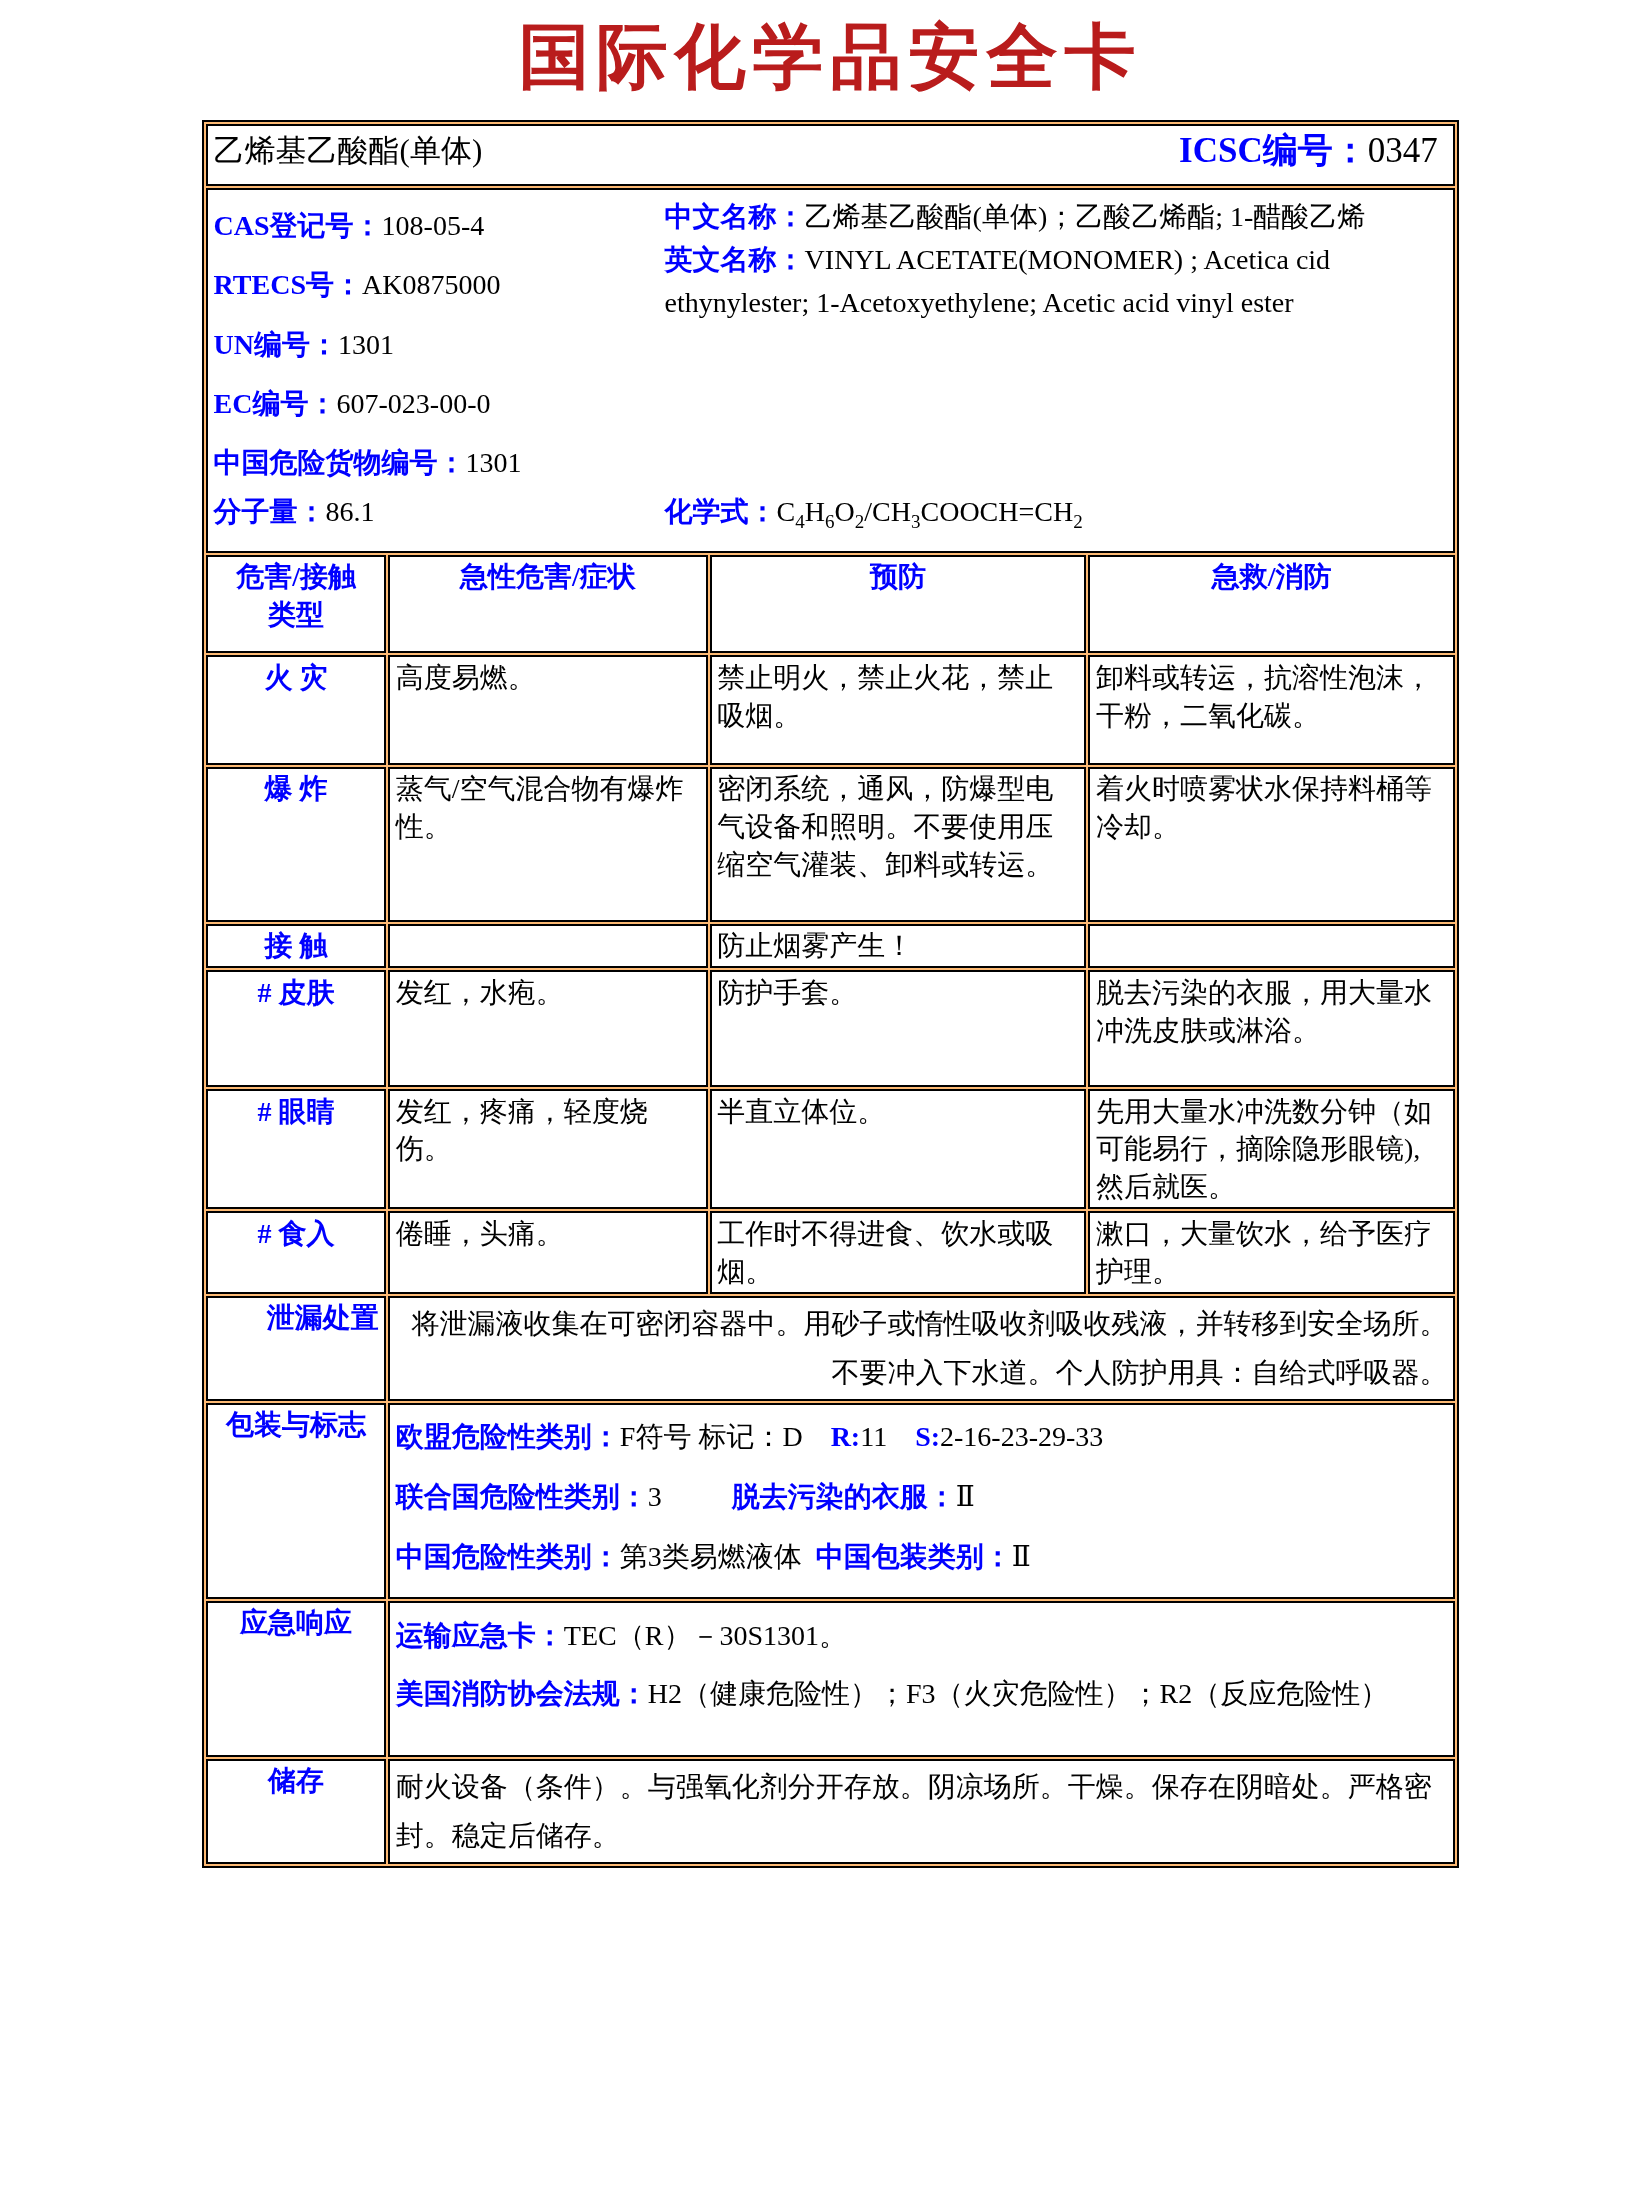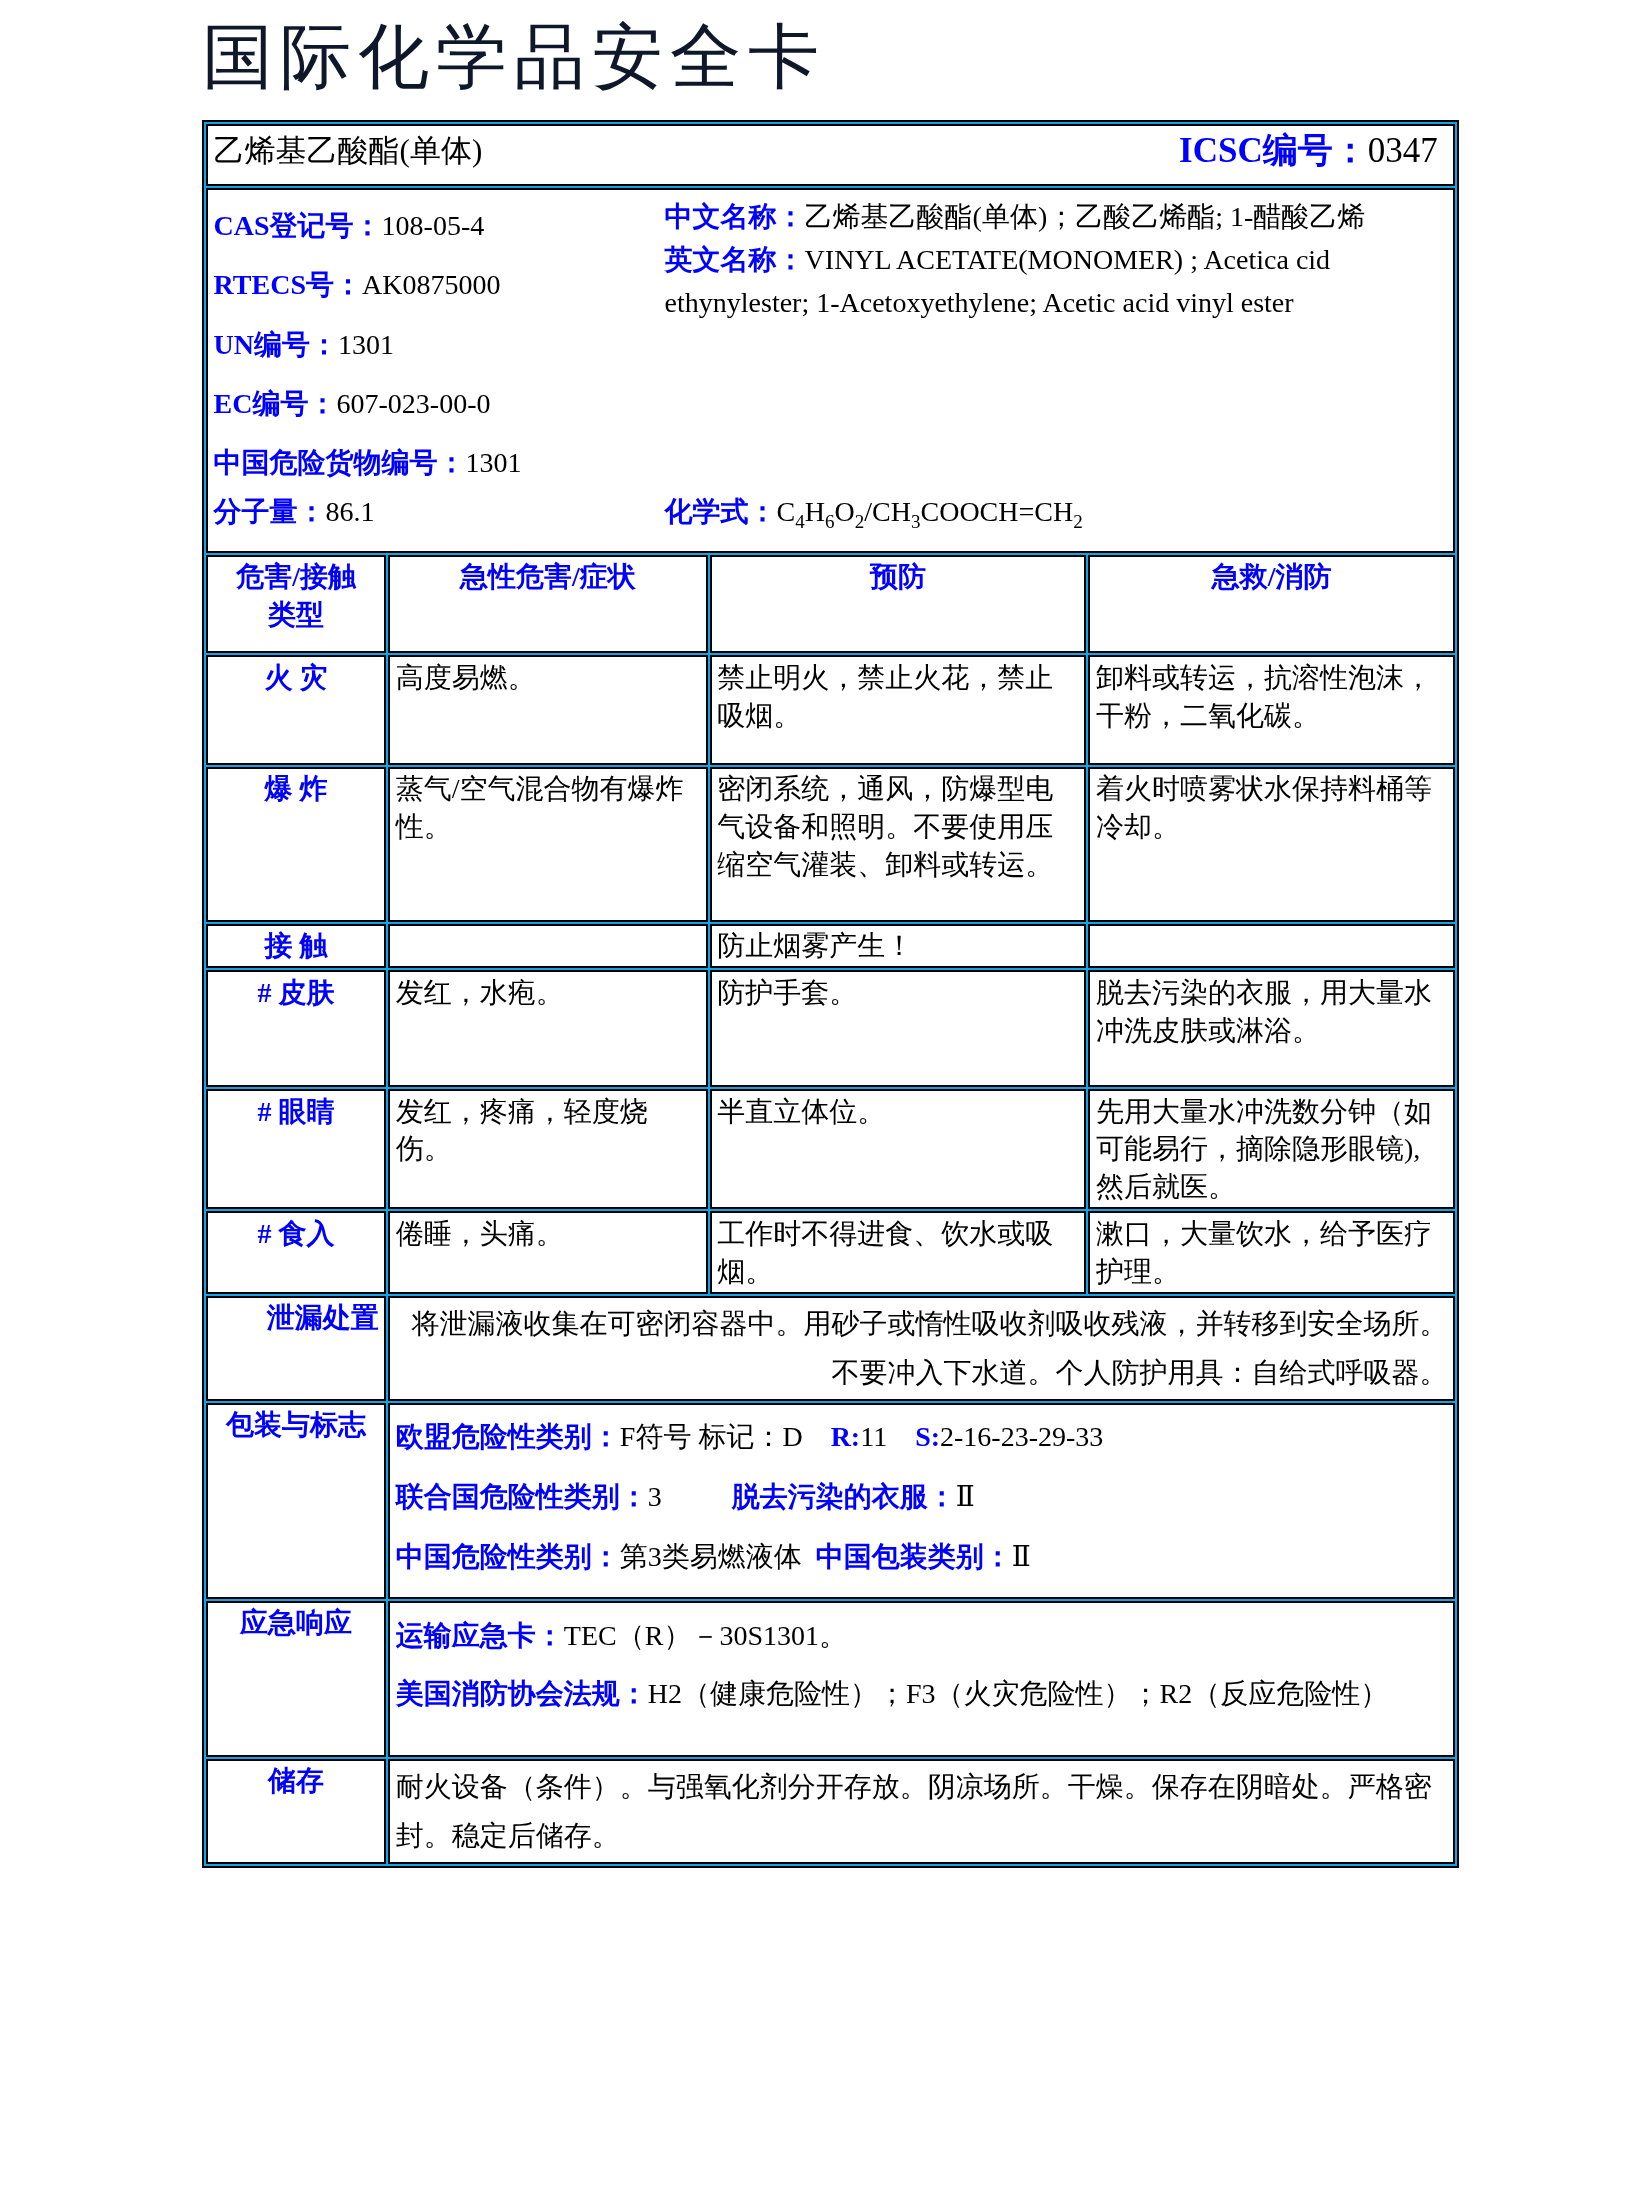--- a/index.html
+++ b/index.html
@@ -1,29 +1,29 @@
 <!DOCTYPE html>
 <html style="font-size:11px"><head>
 <meta charset="utf-8">
 <style>
   html,body{margin:0;padding:0;background:#ffffff;}
   body{font-family:"Liberation Serif","DejaVu Serif",serif;color:#000;}
   .page{position:relative;width:1648px;height:2205px;background:#fff;overflow:hidden;}
 
   .page-title{
     width:1257px;margin:18px 0 23.6px 202px;
-    font-size:71px;font-weight:400;
-    color:#0f172a;letter-spacing:7px;line-height:1.1;
+    text-align:center;font-size:71px;font-weight:700;
+    color:#b91c1c;letter-spacing:7px;line-height:1.1;
     font-family:"Liberation Serif","DejaVu Serif",serif;
   }
 
   table.card{
     margin-left:202px;width:1257px;
     border-collapse:separate;border-spacing:2.1px;
-    border:2.1px solid #000;background:#0ea5e9;
+    border:2.1px solid #000;background:#fdba74;
     table-layout:fixed;font-size:28px;line-height:1.35;
   }
   table.card td{border:2.1px solid #000;padding:1.4px 5.6px;vertical-align:top;background:#fff;word-break:break-word;}
 
   .blue{color:#0000ff;font-weight:bold;}
   .black{color:#000;}
   .sg-b{color:#0000ff;font-weight:bold;}
   .sg-k{color:#000;}
 
   

